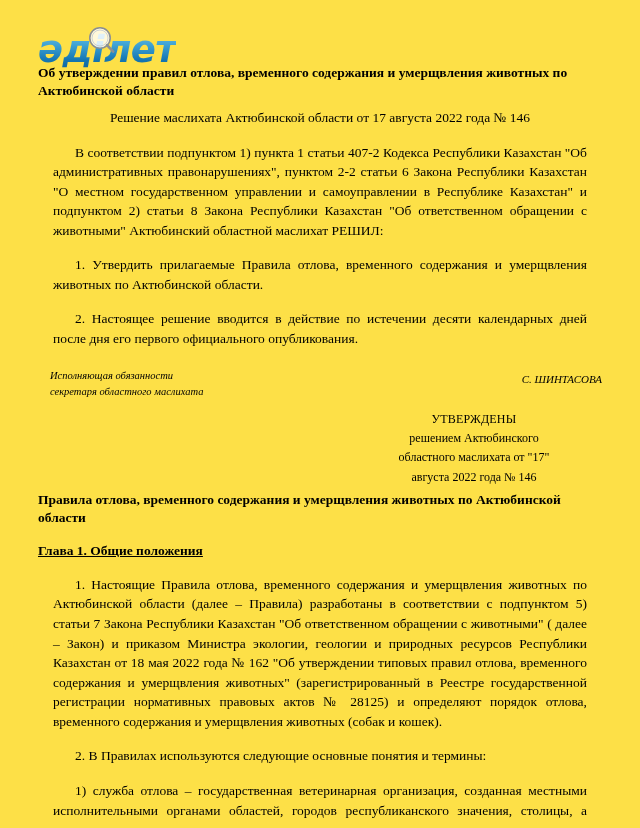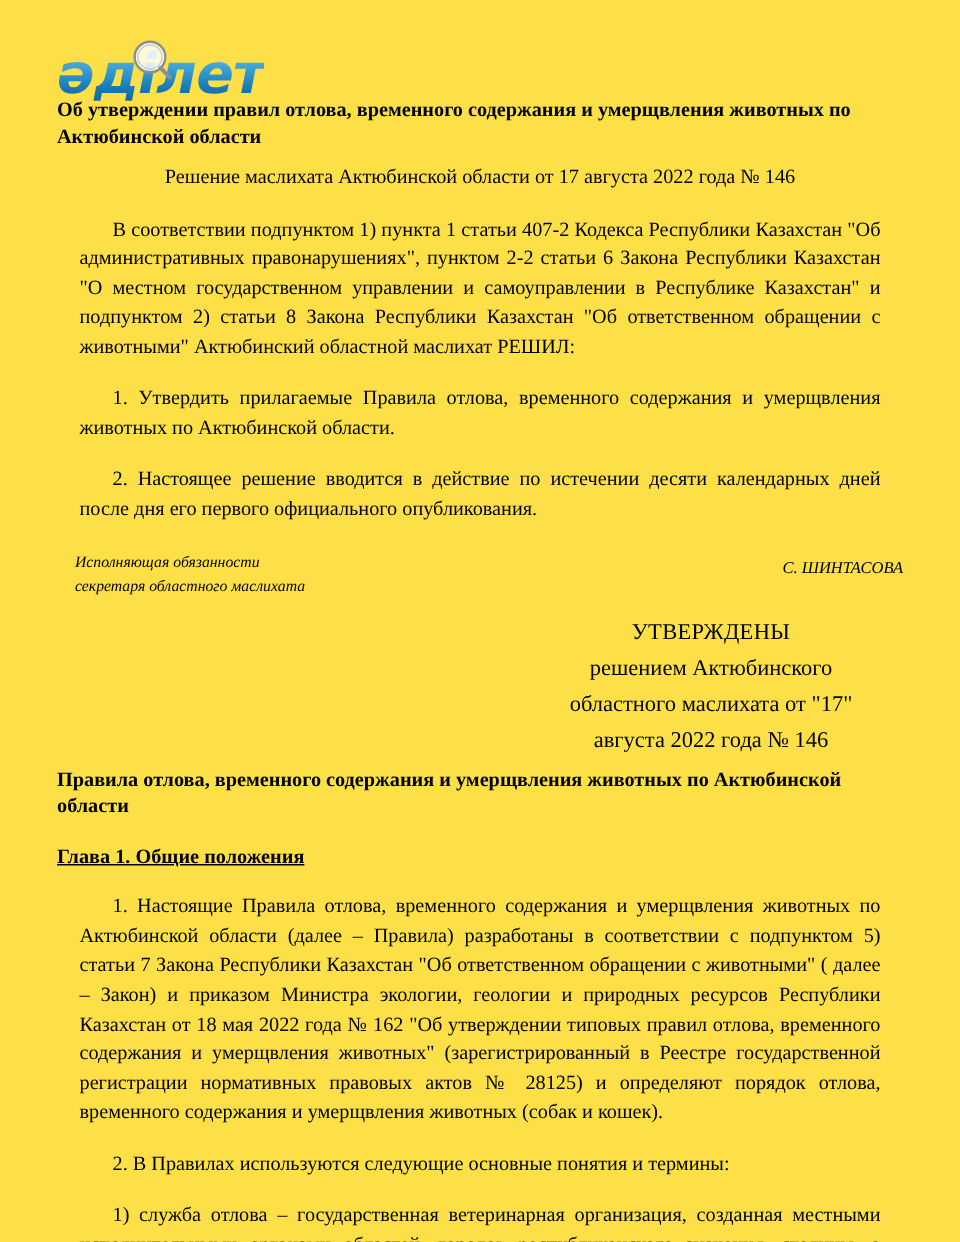--- a/index.html
+++ b/index.html
@@ -123,21 +123,21 @@
     padding-top: 3px;
     padding-left: 18px;
     text-align: right;
   }
 
   .approve-block {
     margin-top: 10px;
     margin-left: 310px;
     width: 252px;
     text-align: center;
-    font-size: 15px;
+    font-size: 12px;
     line-height: 1.62;
   }
   .approve-block .approve-head {
     letter-spacing: 0.2px;
   }
 </style>
 </head>
 <body>
 
 <div class="page">

